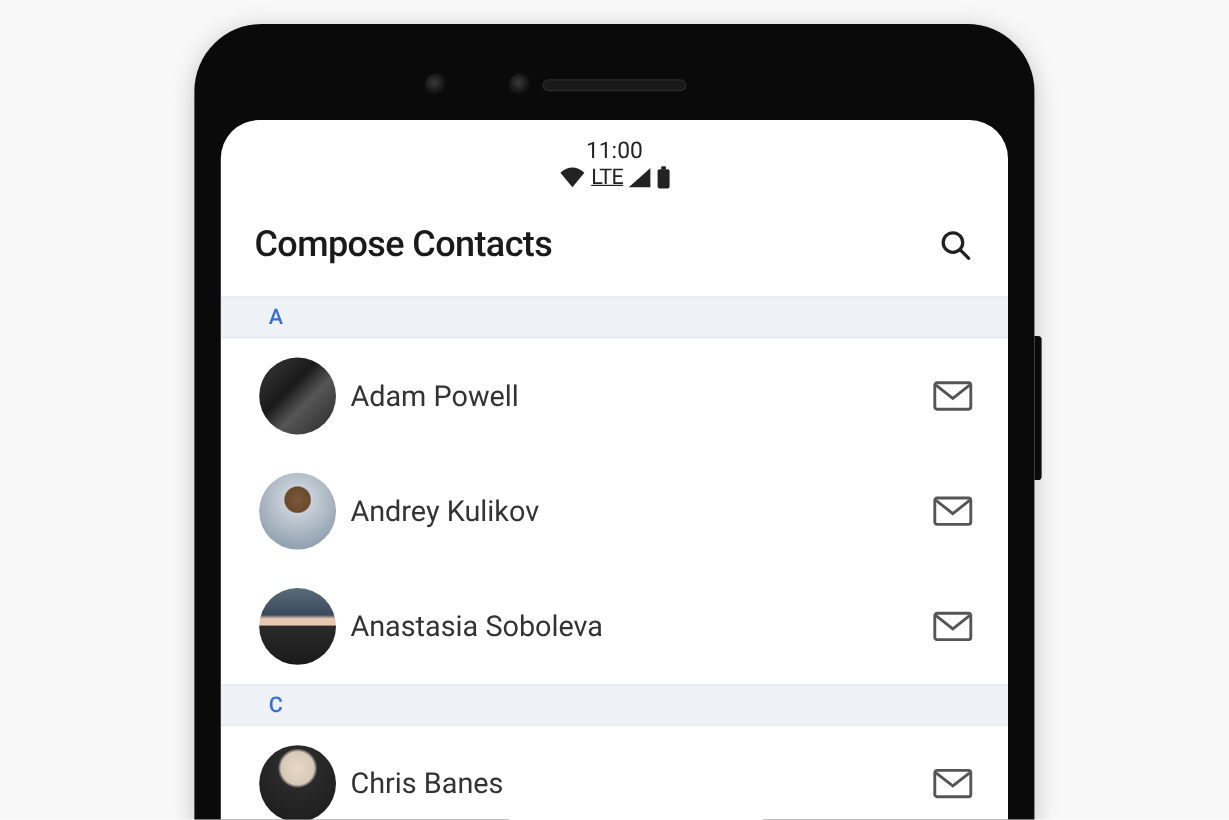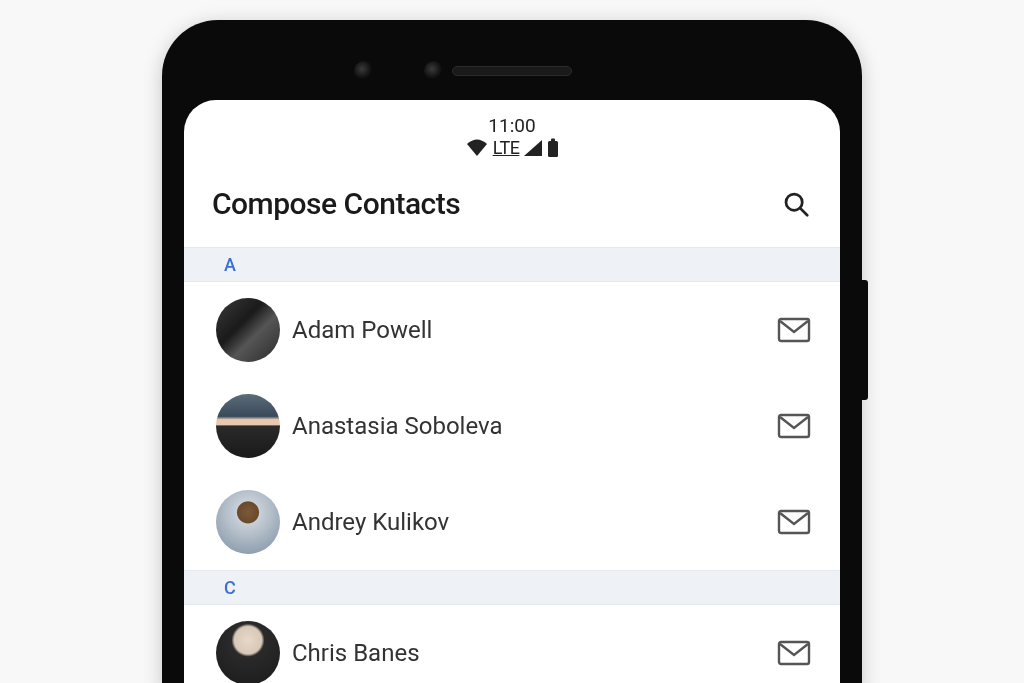--- a/index.html
+++ b/index.html
@@ -195,39 +195,39 @@
           <div class="avatar avatar1"></div>
           <div class="contact-name">Adam Powell</div>
           <div class="mail-btn">
             <svg width="34" height="26" viewBox="0 0 34 26">
               <rect x="2" y="2" width="30" height="22" rx="2" fill="none" stroke="#555" stroke-width="2.4"></rect>
               <polyline points="3,4 17,15 31,4" fill="none" stroke="#555" stroke-width="2.4"></polyline>
             </svg>
           </div>
         </div>
         <div class="contact-row">
+          <div class="avatar avatar3"></div>
+          <div class="contact-name">Andrey Kulikov</div>
+          <div class="mail-btn">
+            <svg width="34" height="26" viewBox="0 0 34 26">
+              <rect x="2" y="2" width="30" height="22" rx="2" fill="none" stroke="#555" stroke-width="2.4"></rect>
+              <polyline points="3,4 17,15 31,4" fill="none" stroke="#555" stroke-width="2.4"></polyline>
+            </svg>
+          </div>
+        </div>
+        <div class="contact-row">
           <div class="avatar avatar2"></div>
           <div class="contact-name">Anastasia Soboleva</div>
           <div class="mail-btn">
             <svg width="34" height="26" viewBox="0 0 34 26">
               <rect x="2" y="2" width="30" height="22" rx="2" fill="none" stroke="#555" stroke-width="2.4"></rect>
               <polyline points="3,4 17,15 31,4" fill="none" stroke="#555" stroke-width="2.4"></polyline>
             </svg>
           </div>
         </div>
-        <div class="contact-row">
-          <div class="avatar avatar3"></div>
-          <div class="contact-name">Andrey Kulikov</div>
-          <div class="mail-btn">
-            <svg width="34" height="26" viewBox="0 0 34 26">
-              <rect x="2" y="2" width="30" height="22" rx="2" fill="none" stroke="#555" stroke-width="2.4"></rect>
-              <polyline points="3,4 17,15 31,4" fill="none" stroke="#555" stroke-width="2.4"></polyline>
-            </svg>
-          </div>
-        </div>
         <div class="section-header">C</div>
         <div class="contact-row">
           <div class="avatar avatar4"></div>
           <div class="contact-name">Chris Banes</div>
           <div class="mail-btn">
             <svg width="34" height="26" viewBox="0 0 34 26">
               <rect x="2" y="2" width="30" height="22" rx="2" fill="none" stroke="#555" stroke-width="2.4"></rect>
               <polyline points="3,4 17,15 31,4" fill="none" stroke="#555" stroke-width="2.4"></polyline>
             </svg>
           </div>

